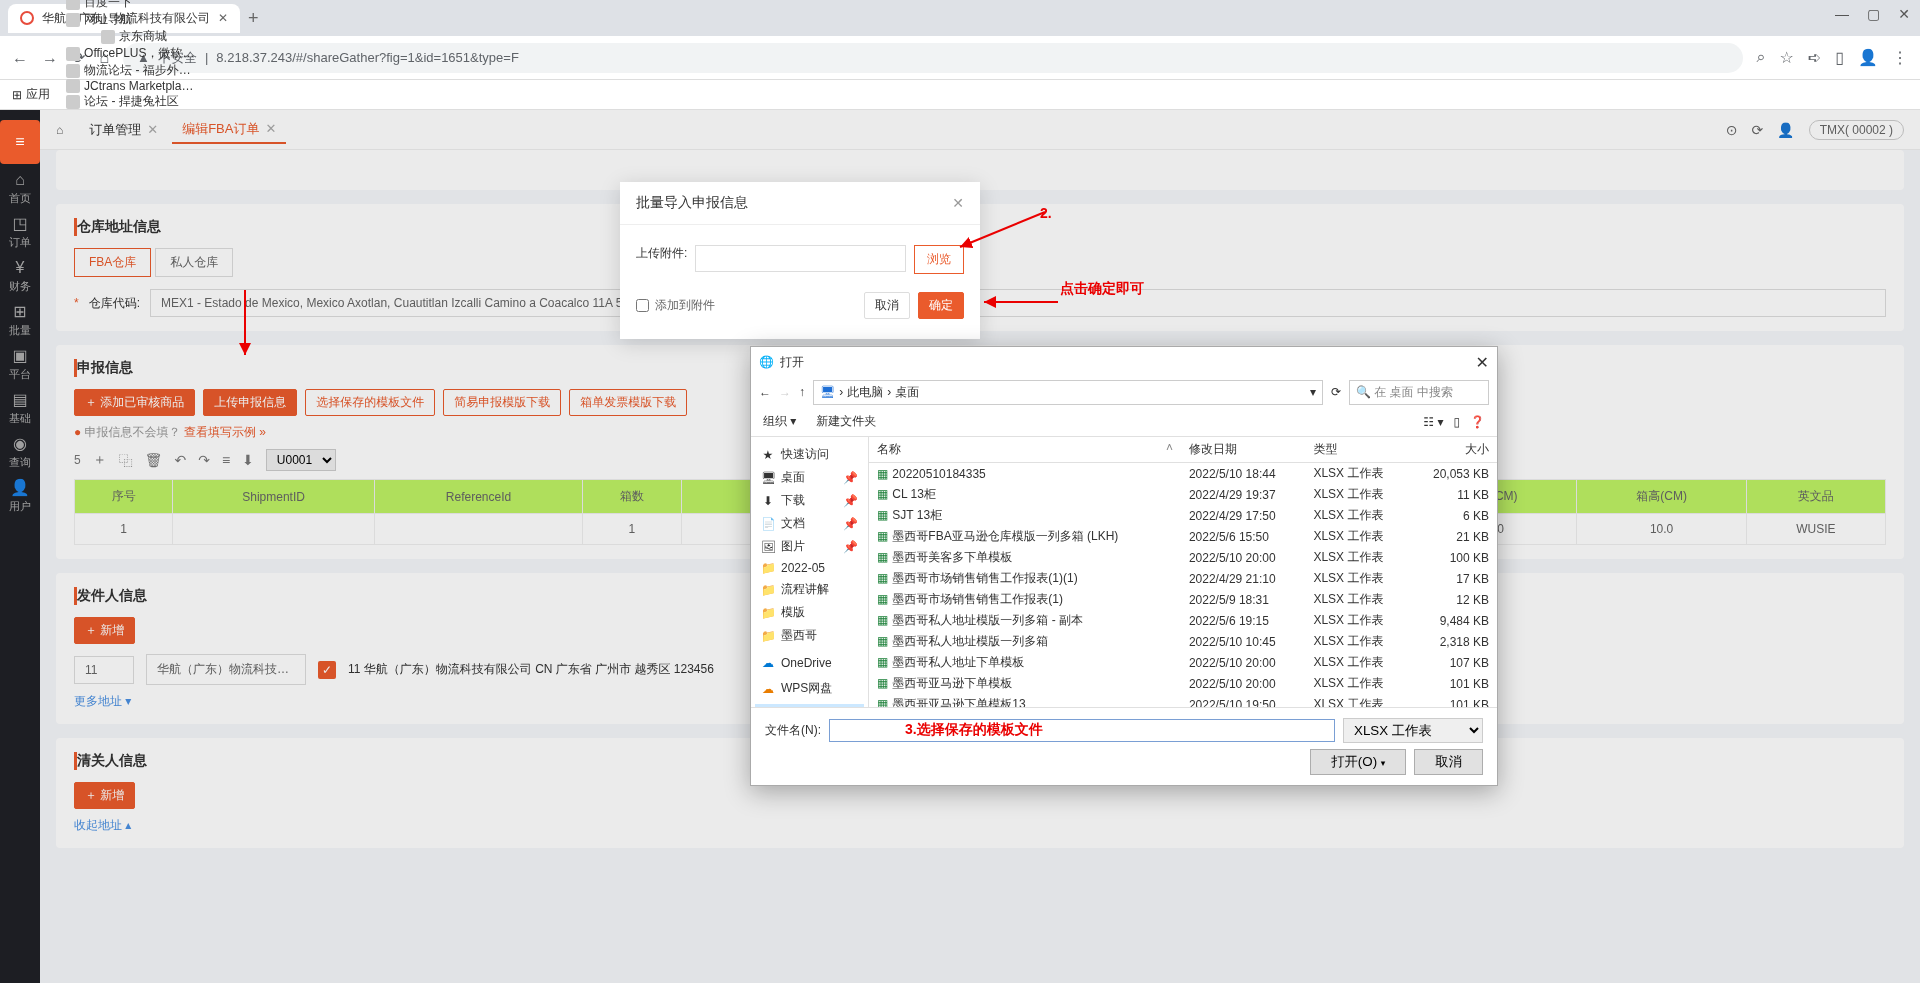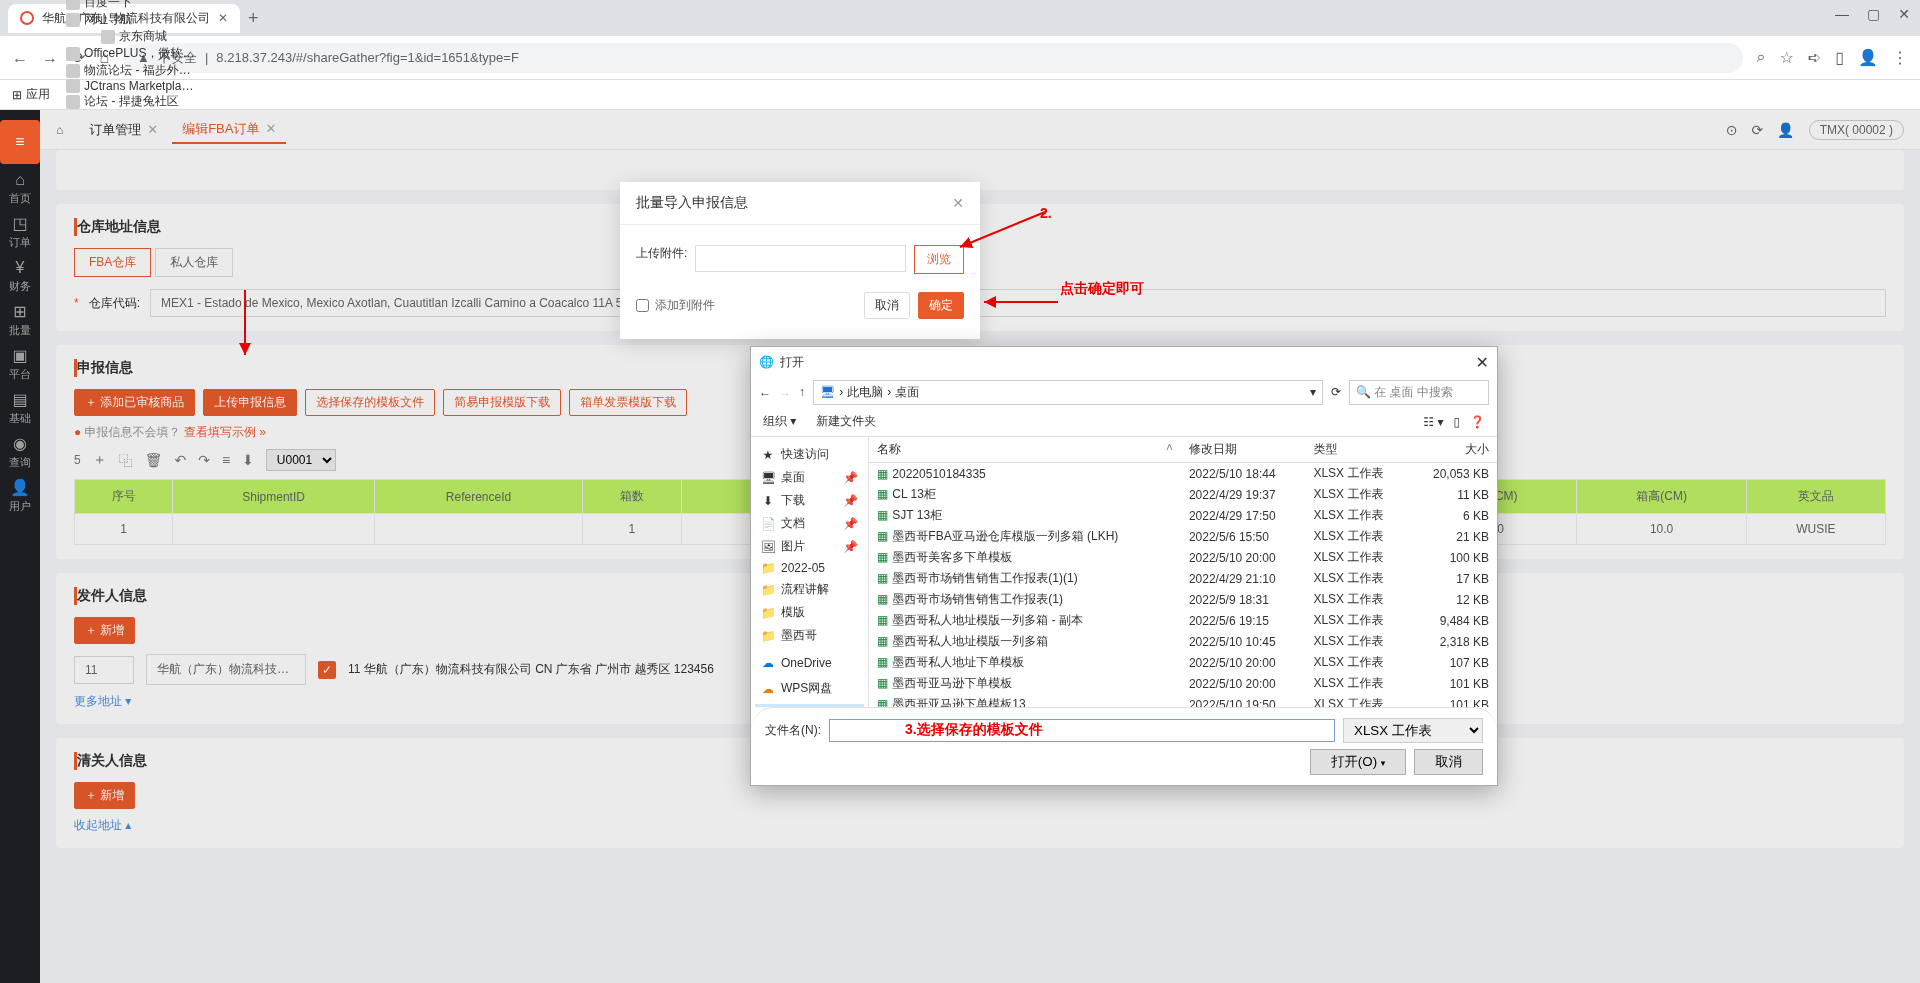--- a/index.html
+++ b/index.html
@@ -95,21 +95,21 @@
 .filedlg-side { width: 118px; border-right: 1px solid #e0e0e0; padding: 6px 4px; overflow: auto; }
 .filedlg-side .s-item { padding: 3px 6px; display: flex; align-items: center; gap: 6px; cursor: pointer; }
 .filedlg-side .s-item.sel { background: #cce8ff; }
 .filedlg-side .s-group { margin-bottom: 6px; }
 .filedlg-side .s-ic { width: 14px; text-align: center; }
 .filedlg-list { flex: 1; overflow: auto; }
 .filedlg-list table { width: 100%; border-collapse: collapse; }
 .filedlg-list th { text-align: left; padding: 4px 8px; border-bottom: 1px solid #e0e0e0; font-weight: normal; color: #333; font-size: 12px; }
 .filedlg-list td { padding: 2px 8px; white-space: nowrap; }
 .filedlg-list .f-ic { color: #1a7f37; margin-right: 4px; }
-.filedlg-bottom { padding: 10px 14px; border-top: 1px solid #e0e0e0; border-radius: 23px; }
+.filedlg-bottom { padding: 10px 14px; border-top: 1px solid #e0e0e0; }
 .filedlg-bottom .fn-row { display: flex; align-items: center; gap: 8px; }
 .filedlg-bottom .fn-row input { flex: 1; border: 1px solid #7a9fd4; padding: 3px 6px; }
 .filedlg-bottom .fn-row select { width: 140px; border: 1px solid #ccc; padding: 3px 6px; }
 .filedlg-bottom .btn-row2 { display: flex; justify-content: flex-end; gap: 8px; margin-top: 10px; }
 .filedlg-bottom .winbtn { border: 1px solid #adadad; background: #e1e1e1; padding: 3px 20px; cursor: pointer; }
 .filedlg-bottom .annot3 { color: #ea0000; font-size: 14px; font-weight: bold; margin-left: 140px; margin-top: -22px; }
 
 .win-controls { display: flex; gap: 18px; color: #555; font-size: 14px; position: absolute; right: 10px; top: 6px; }
 </style>
 </head>

